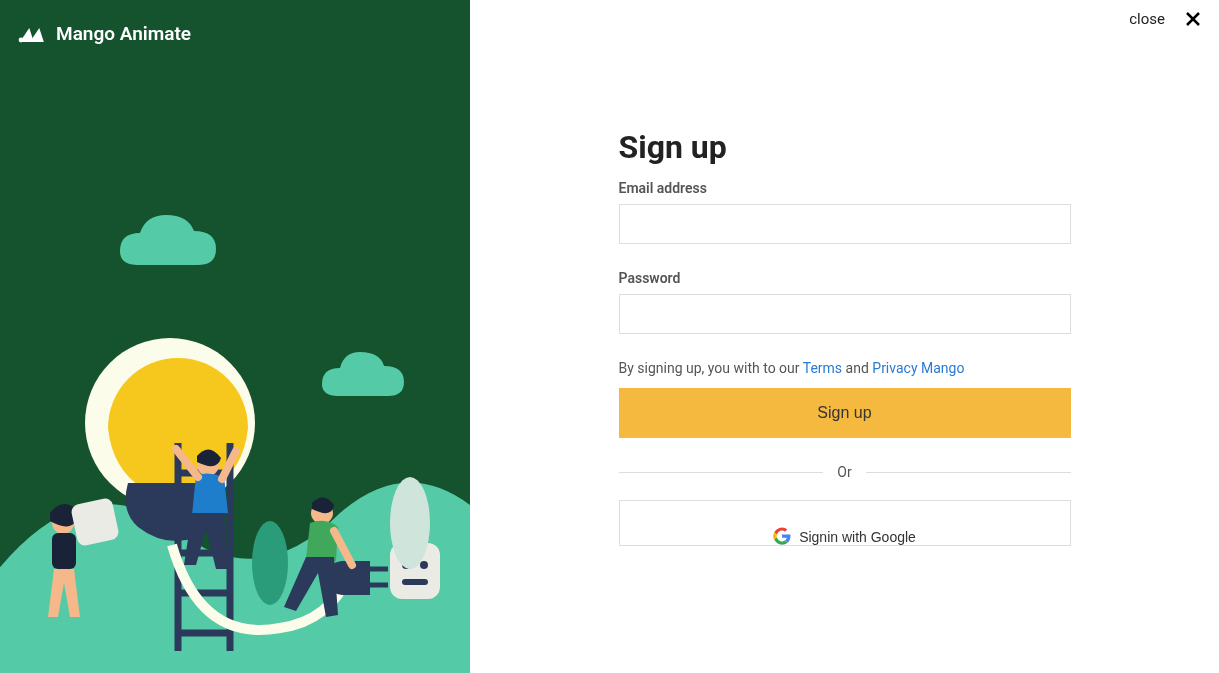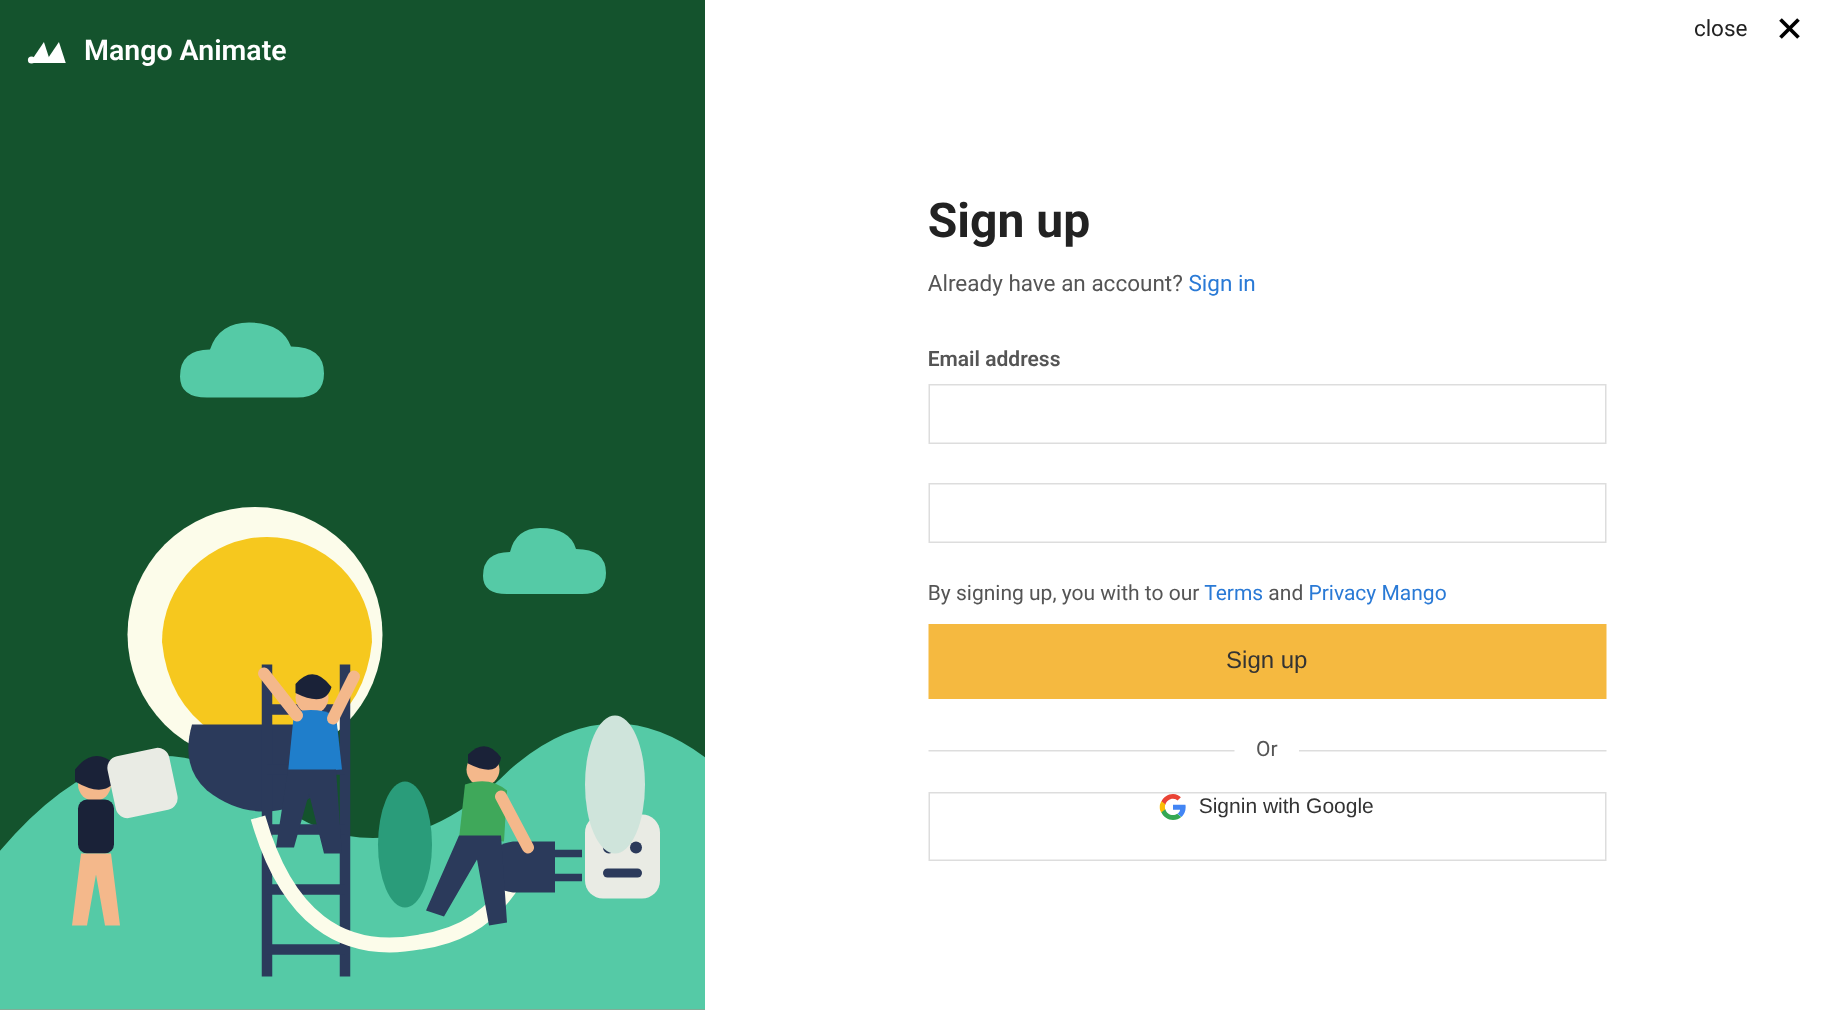--- a/index.html
+++ b/index.html
@@ -133,21 +133,21 @@
     .social-row {
       display: flex;
       gap: 20px;
     }
     .social-btn {
       flex: 1;
       height: 46px;
       border: 1px solid #ddd;
       background: #fff;
       display: flex;
-      align-items: flex-start;
+      align-items: flex-end;
       justify-content: center;
       gap: 8px;
       font-size: 14px;
       color: #333;
       font-weight: 500;
       cursor: pointer;
     }
   </style>
 </head>
 <body>
@@ -229,30 +229,28 @@
   <div class="close-btn">
     <span>close</span>
     <svg viewBox="0 0 16 16">
       <line x1="2" y1="2" x2="14" y2="14" stroke="#000" stroke-width="2.5"></line>
       <line x1="14" y1="2" x2="2" y2="14" stroke="#000" stroke-width="2.5"></line>
     </svg>
   </div>
 
   <div class="form-wrap">
     <h1 class="page-title">Sign up</h1>
-    <div class="sub-line">
-      <span>Already have an account? </span><a>Sign in</a>
-    </div>
 
     <div class="field-group">
       <label class="field-label">Email address</label>
       <input type="text" class="text-input" style="">
     </div>
 
     <div class="field-group">
+      <label class="field-label">Password</label>
       <input type="password" class="text-input" style="">
     </div>
 
     <div class="agree-line">
       <span>By signing up, you with to our </span><a>Terms</a><span> and </span><a>Privacy Mango</a>
     </div>
 
     <button class="primary-btn">Sign up</button>
 
     <div class="divider">

